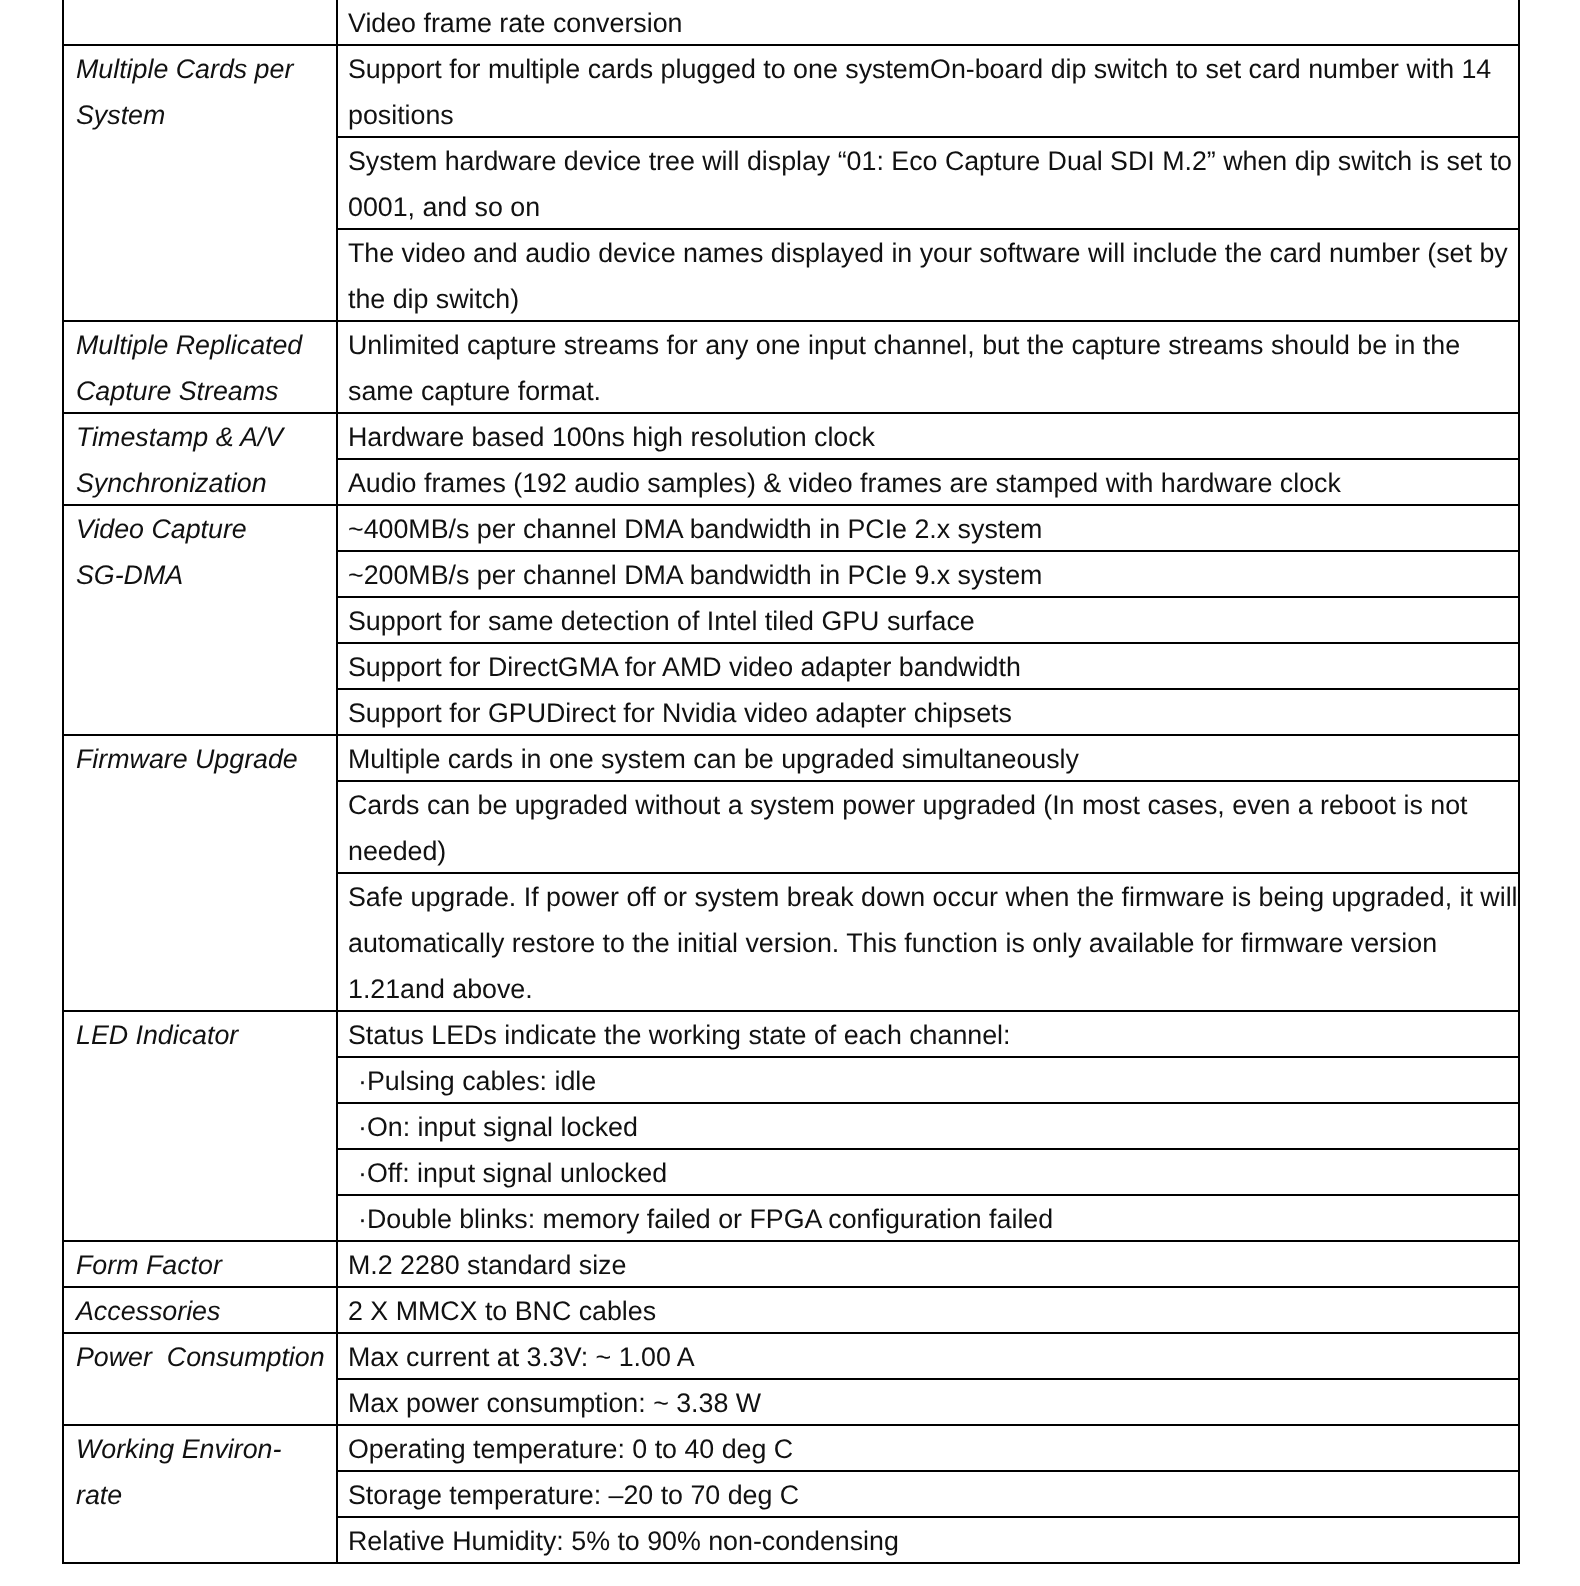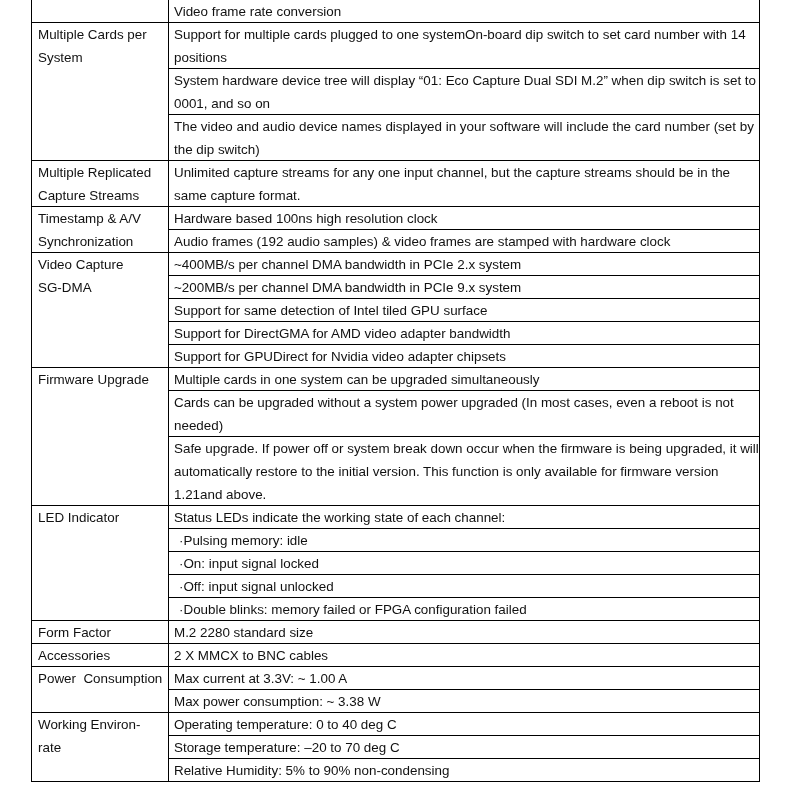--- a/index.html
+++ b/index.html
@@ -29,21 +29,21 @@
       padding: 0;
       vertical-align: top;
     }
     .spec-table col.c-feature { width: 137px; }
     .spec-table col.c-detail { width: 591px; }
     .feat, .det {
       line-height: 23px;
       margin-bottom: -1px;
       white-space: pre-wrap;
     }
-    .feat { padding-left: 6px; padding-right: 1px; }
+    .feat { padding-left: 6px; padding-right: 1px; font-style: italic; }
     .det { padding-left: 5px; padding-right: 0; }
     .det.sub { padding-left: 10px; }
   </style>
 </head>
 <body>
 
 <table class="spec-table">
   <colgroup>
     <col class="c-feature">
     <col class="c-detail">
@@ -157,21 +157,21 @@
     <tr>
       <td rowspan="5">
           <div class="feat">LED Indicator</div>
         </td>
       <td>
           <div class="det">Status LEDs indicate the working state of each channel:</div>
         </td>
     </tr>
     <tr>
       <td>
-          <div class="det sub">·Pulsing memory: idle</div>
+          <div class="det sub">·Pulsing cables: idle</div>
         </td>
     </tr>
     <tr>
       <td>
           <div class="det sub">·On: input signal locked</div>
         </td>
     </tr>
     <tr>
       <td>
           <div class="det sub">·Off: input signal unlocked</div>

